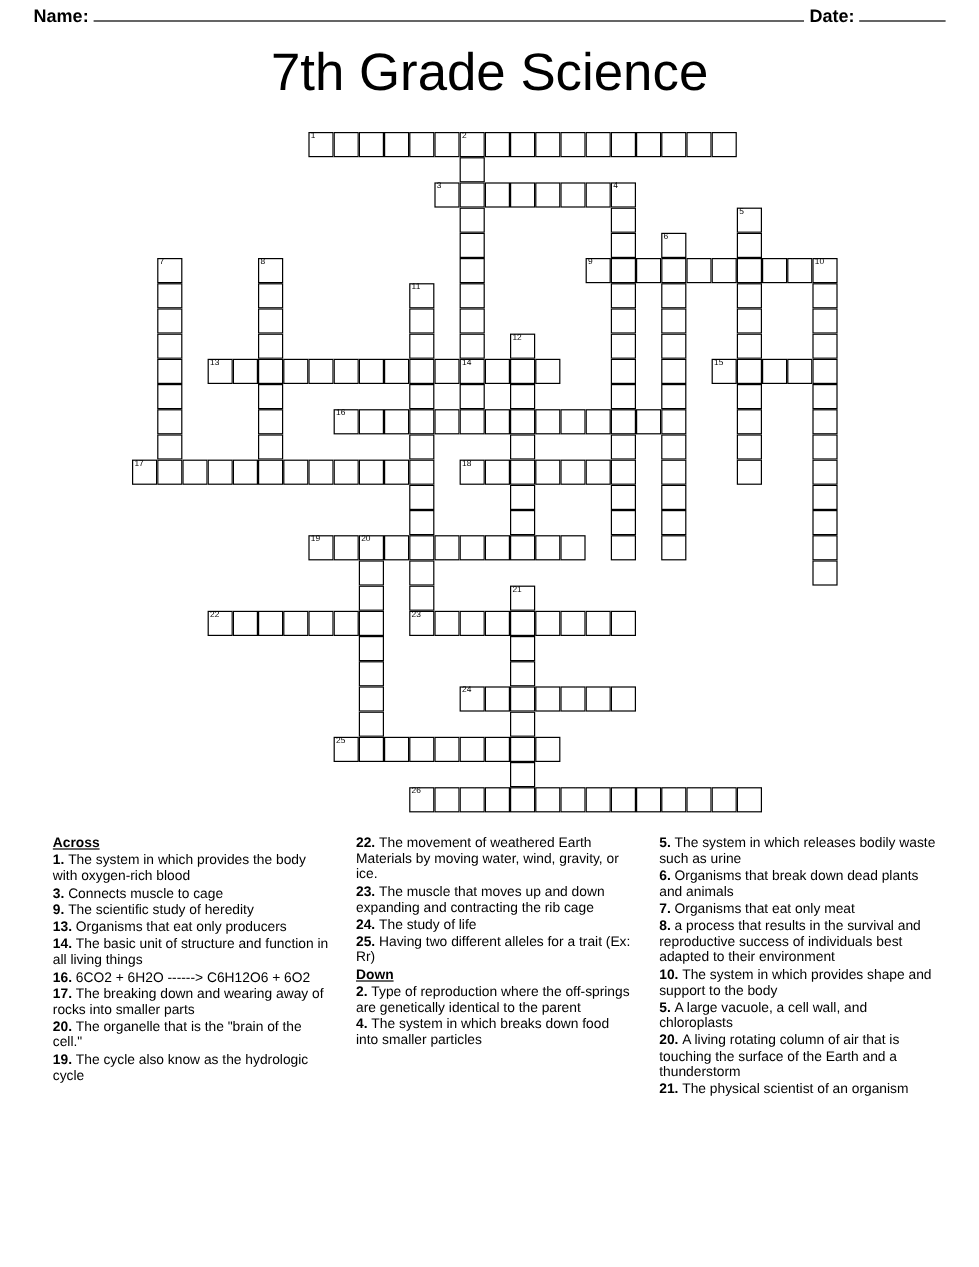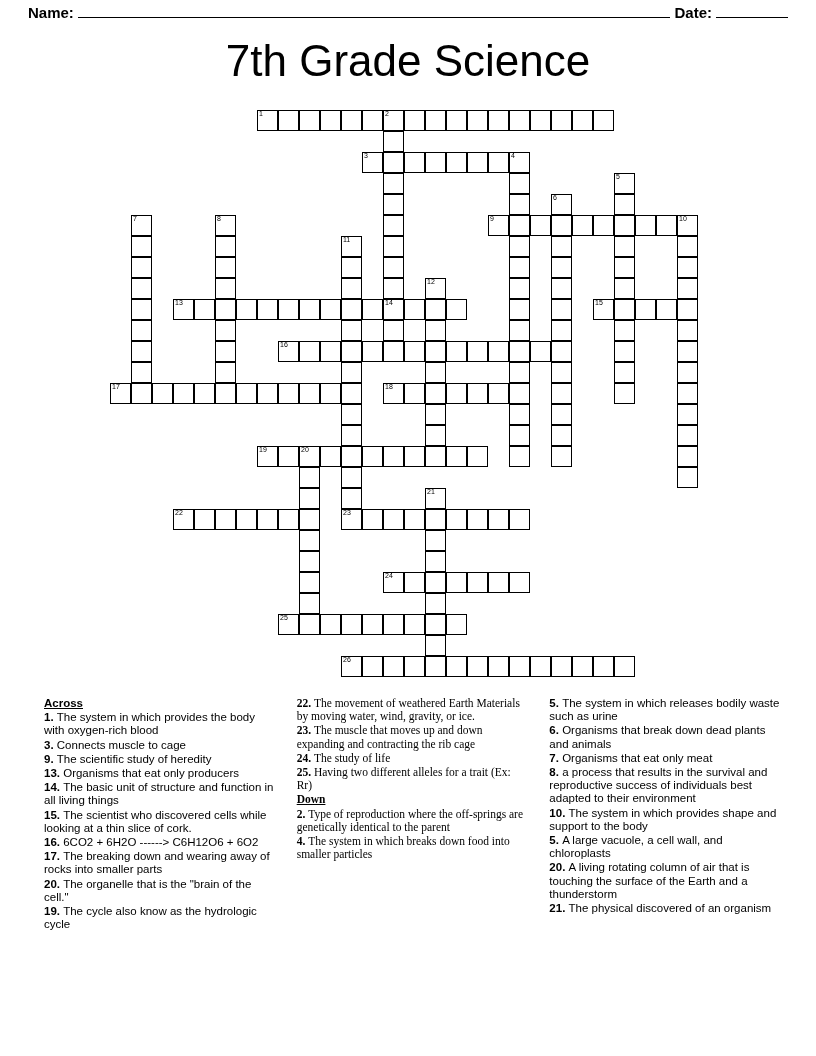--- a/index.html
+++ b/index.html
@@ -92,21 +92,21 @@
     left: 44px;
     width: 736px;
     display: flex;
     gap: 22px;
     font-size: 11.5px;
     line-height: 13.2px;
   }
   .clue-col {
     width: 232px;
   }
-  .clue-col.mid { width: 232px; font-family: Liberation Serif, serif; }
+  .clue-col.mid { width: 232px; }
   .clue-col.right { width: 232px; }
   .section-head {
     font-weight: bold;
     text-decoration: underline;
     margin-bottom: 1px;
   }
   .clue {
     margin: 0 0 1px 0;
   }
   .clue b { font-weight: bold; }
@@ -418,21 +418,20 @@
 
   <div class="clues">
     <div class="clue-col left">
       <div class="section-head">Across</div>
       <div id="col-left">
           <div class="clue"><b>1. </b><span>The system in which provides the body with oxygen-rich blood</span></div>
           <div class="clue"><b>3. </b><span>Connects muscle to cage</span></div>
           <div class="clue"><b>9. </b><span>The scientific study of heredity</span></div>
           <div class="clue"><b>13. </b><span>Organisms that eat only producers</span></div>
           <div class="clue"><b>14. </b><span>The basic unit of structure and function in all living things</span></div>
-          <div class="clue"><b>15. </b><span>The scientist who discovered cells while looking at a thin slice of cork.</span></div>
           <div class="clue"><b>16. </b><span>6CO2 + 6H2O ------&gt; C6H12O6 + 6O2</span></div>
           <div class="clue"><b>17. </b><span>The breaking down and wearing away of rocks into smaller parts</span></div>
           <div class="clue"><b>20. </b><span>The organelle that is the "brain of the cell."</span></div>
           <div class="clue"><b>19. </b><span>The cycle also know as the hydrologic cycle</span></div>
         </div>
     </div>
     <div class="clue-col mid">
       <div id="col-mid-across">
           <div class="clue"><b>22. </b><span>The movement of weathered Earth Materials by moving water, wind, gravity, or ice.</span></div>
           <div class="clue"><b>23. </b><span>The muscle that moves up and down expanding and contracting the rib cage</span></div>
@@ -447,18 +446,18 @@
     </div>
     <div class="clue-col right">
       <div id="col-right">
           <div class="clue"><b>5. </b><span>The system in which releases bodily waste such as urine</span></div>
           <div class="clue"><b>6. </b><span>Organisms that break down dead plants and animals</span></div>
           <div class="clue"><b>7. </b><span>Organisms that eat only meat</span></div>
           <div class="clue"><b>8. </b><span>a process that results in the survival and reproductive success of individuals best adapted to their environment</span></div>
           <div class="clue"><b>10. </b><span>The system in which provides shape and support to the body</span></div>
           <div class="clue"><b>5. </b><span>A large vacuole, a cell wall, and chloroplasts</span></div>
           <div class="clue"><b>20. </b><span>A living rotating column of air that is touching the surface of the Earth and a thunderstorm</span></div>
-          <div class="clue"><b>21. </b><span>The physical discovered of an organism</span></div>
+          <div class="clue"><b>21. </b><span>The physical scientist of an organism</span></div>
         </div>
     </div>
   </div>
 
 </div>
 
 </body></html>

